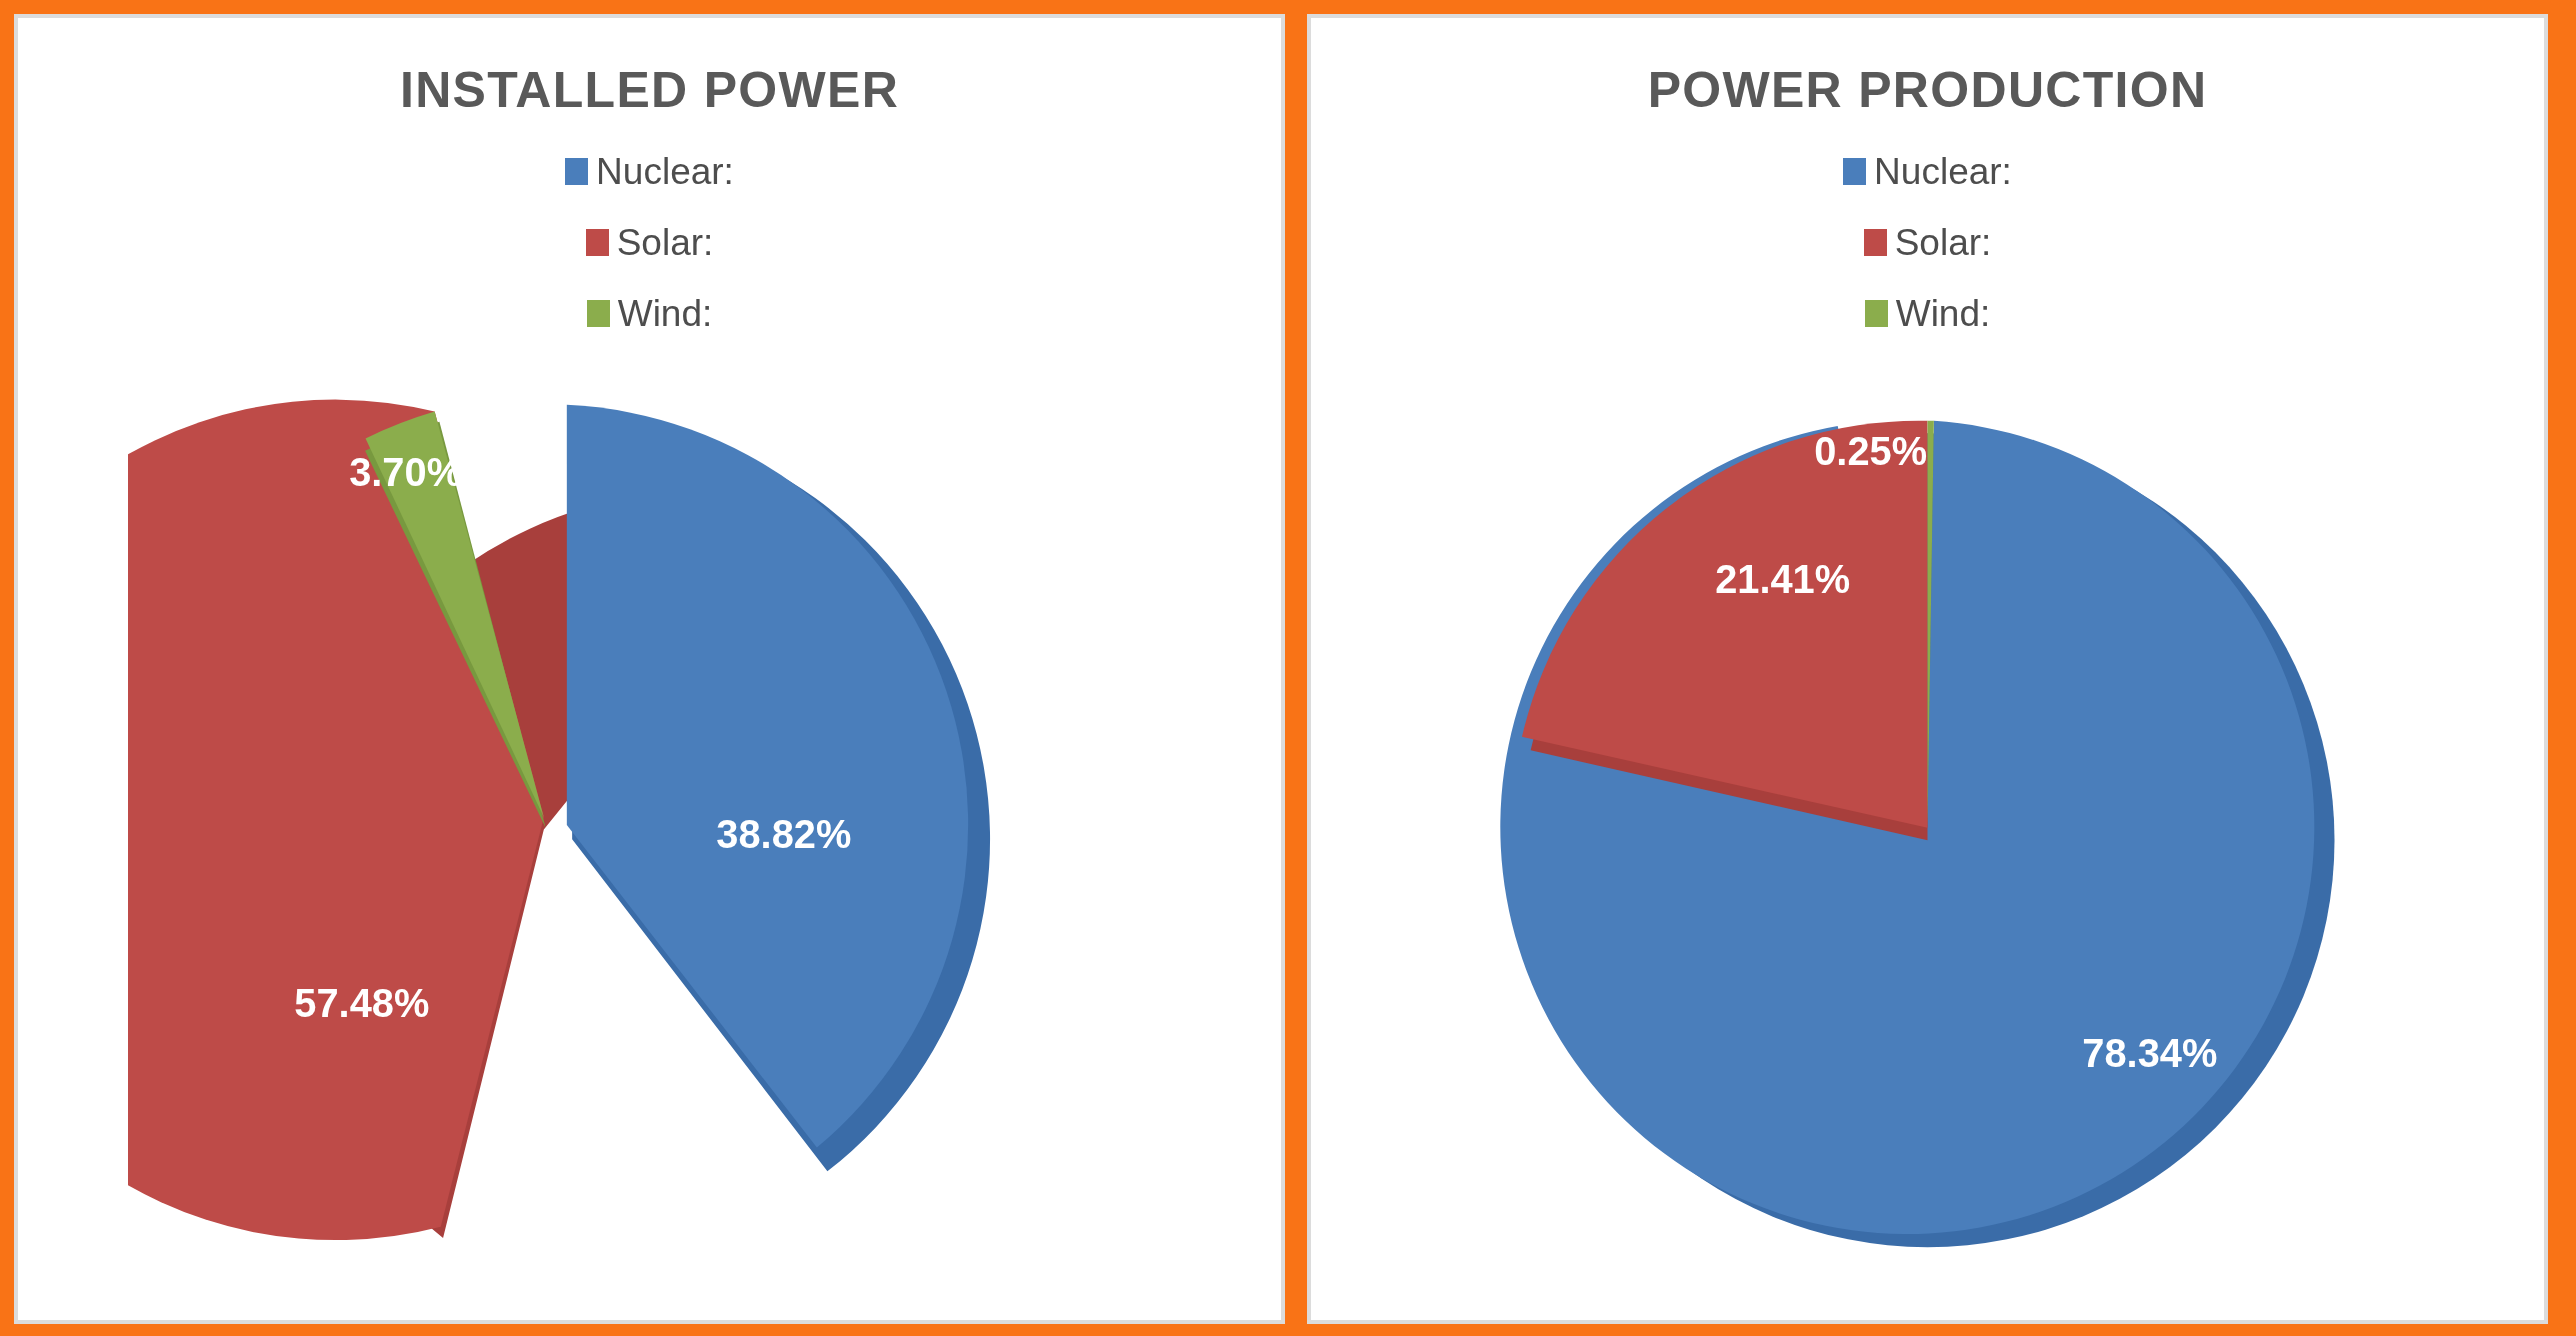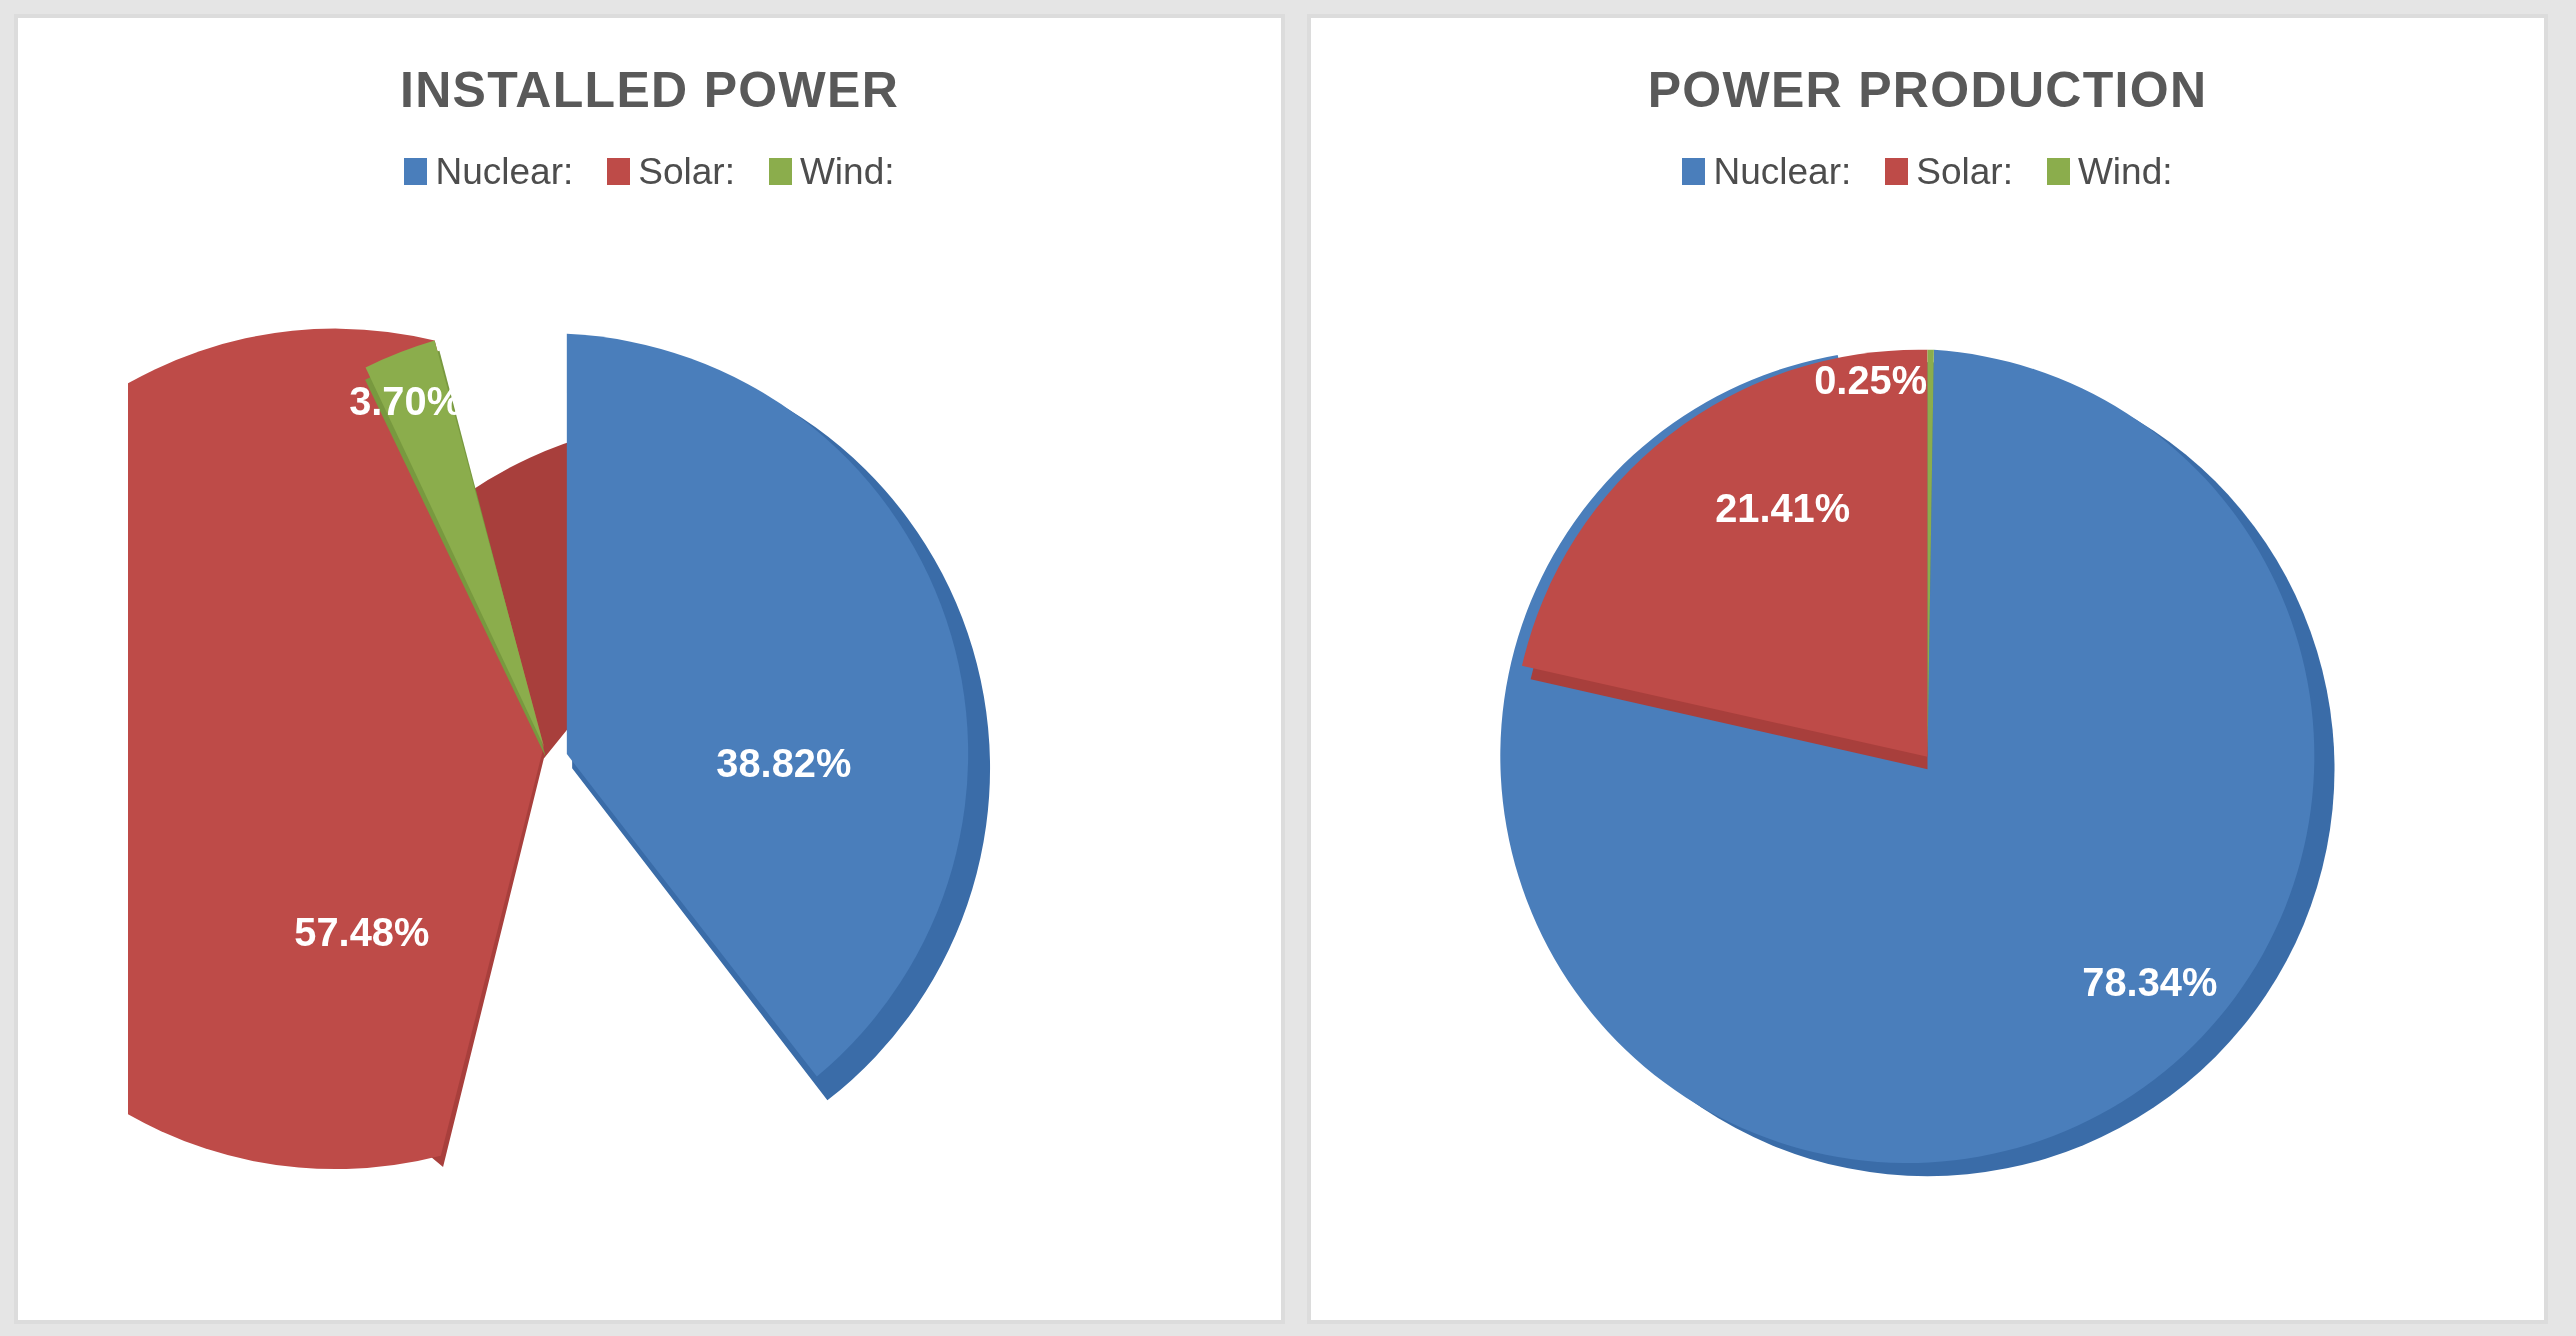--- a/index.html
+++ b/index.html
@@ -10,21 +10,21 @@
   body {
     width: 2576px;
     height: 1337px;
     font-family: "Liberation Sans", sans-serif;
     overflow: hidden;
   }
   .figure {
     position: relative;
     width: 2576px;
     height: 1337px;
-    background: #e5e5e5;
+    background: #f97316;
     display: flex;
     flex-direction: row;
     align-items: center;
   }
   .panel {
     position: relative;
     background: #ffffff;
     border: 4.4px solid #dcdcdc;
     box-sizing: border-box;
     display: flex;
@@ -46,20 +46,21 @@
     font-weight: bold;
     color: #595959;
     letter-spacing: 1.3px;
     text-align: center;
     margin-top: 46px;
     line-height: 1.05;
     white-space: nowrap;
   }
   .legend {
     display: flex;
+    flex-direction: column;
     align-items: center;
     justify-content: center;
     margin-top: 37px;
     gap: 34px;
   }
   .legend-item {
     display: flex;
     flex-direction: row;
     align-items: center;
     gap: 8px;

